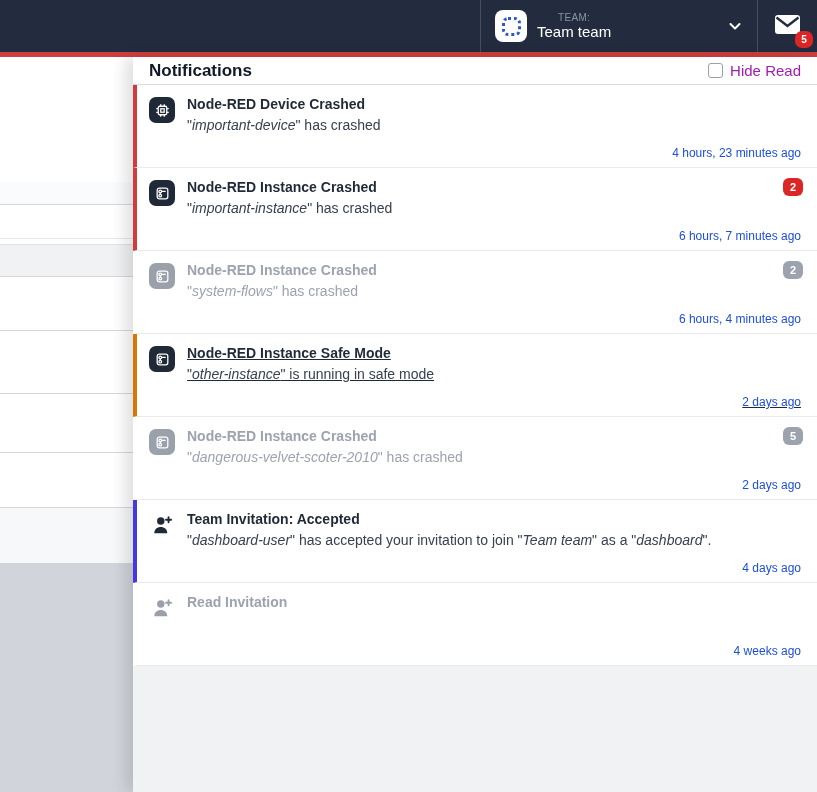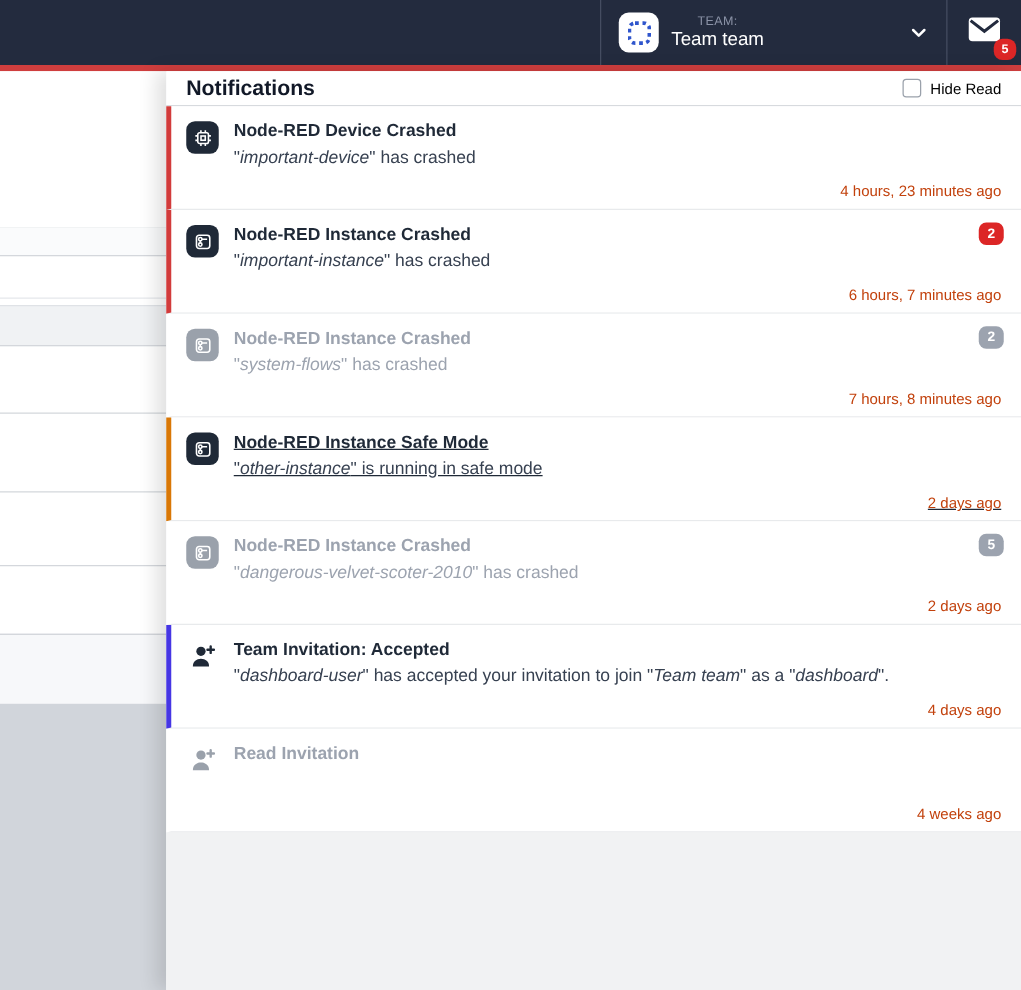--- a/index.html
+++ b/index.html
@@ -61,39 +61,39 @@
   .panel-header {
     height:28px; background:#fff; border-bottom:1px solid #d7dade;
     display:flex; align-items:center; padding:0 16px;
   }
   .panel-title { font-size:17px; font-weight:bold; color:#111827; }
   .hide-read { margin-left:auto; display:flex; align-items:center; gap:7px; cursor:pointer; }
   .hide-read input {
     appearance:none; -webkit-appearance:none; width:15px; height:15px;
     border:1.5px solid #9aa1ab; border-radius:3px; background:#fff; cursor:pointer;
   }
-  .hide-read-label { font-size:12px; color:#000000; }
+  .hide-read-label { font-size:15px; color:#a21caf; }
 
   .notif-list { display:flex; flex-direction:column; }
   .notif {
     position:relative; height:83px; background:#fff;
     border-left:4px solid transparent; border-bottom:1px solid #e8eaec;
     padding:10px 16px 7px 12px;
     display:flex; gap:10px; cursor:pointer;
   }
   .notif-icon { flex:0 0 28px; padding-top:2px; }
   .icon-box { width:26px; height:26px; border-radius:7px; background:var(--icon-dark,#1F2937);
     display:flex; align-items:center; justify-content:center; }
   .notif.read .icon-box { background:var(--icon-gray,#9AA1AB); }
   .icon-plain { width:26px; height:24px; display:flex; align-items:center; justify-content:center; }
   .notif-body { flex:1; display:flex; flex-direction:column; min-width:0; }
   .notif-title { font-size:14px; font-weight:bold; color:#1f2937; line-height:1.3; }
   .notif-msg { font-size:14px; color:#374151; margin-top:3px; line-height:1.3; }
   .notif-msg .it { font-style:italic; }
-  .notif-time { margin-top:auto; align-self:flex-end; font-size:12px; color:#c2410c; }
+  .notif-time { margin-top:auto; align-self:flex-end; font-size:12px; color:#1d4ed8; }
   .notif.read .notif-title, .notif.read .notif-msg { color:#9ca3af; }
   .notif-badge {
     position:absolute; right:14px; top:10px;
     min-width:20px; height:18px; padding:0 6px;
     background:var(--badge-red,#DC2626); color:#fff;
     font-size:11px; font-weight:bold; border-radius:6px;
     display:flex; align-items:center; justify-content:center;
   }
   .notif.read .notif-badge { background:var(--badge-gray,#9CA3AF); }
   .panel-footer { flex:1; background:#f1f2f3; }
@@ -199,21 +199,21 @@
               <rect x="4.5" y="4.5" width="15" height="15" rx="3"></rect>
               <circle cx="8.8" cy="9" r="1.9"></circle>
               <circle cx="8.8" cy="15" r="1.9"></circle>
               <path d="M8.8 10.9V13.1 M10.7 9H16.5"></path>
             </svg>
           </span>
         </div>
     <div class="notif-body">
       <div class="notif-title">Node-RED Instance Crashed</div>
       <div class="notif-msg"><span>"</span><span class="it">system-flows</span><span>" has crashed</span></div>
-      <div class="notif-time">7 hours, 8 minutes ago</div>
+      <div class="notif-time">6 hours, 4 minutes ago</div>
     </div>
     <span class="notif-badge">2</span>
   </div>
       <div class="notif" style="border-left-color: rgb(217, 119, 6); text-decoration: underline;">
     <div class="notif-icon">
           <span class="icon-box">
             <svg width="17" height="17" viewBox="0 0 24 24" fill="none" stroke="#fff" stroke-width="1.8">
               <rect x="4.5" y="4.5" width="15" height="15" rx="3"></rect>
               <circle cx="8.8" cy="9" r="1.9"></circle>
               <circle cx="8.8" cy="15" r="1.9"></circle>

